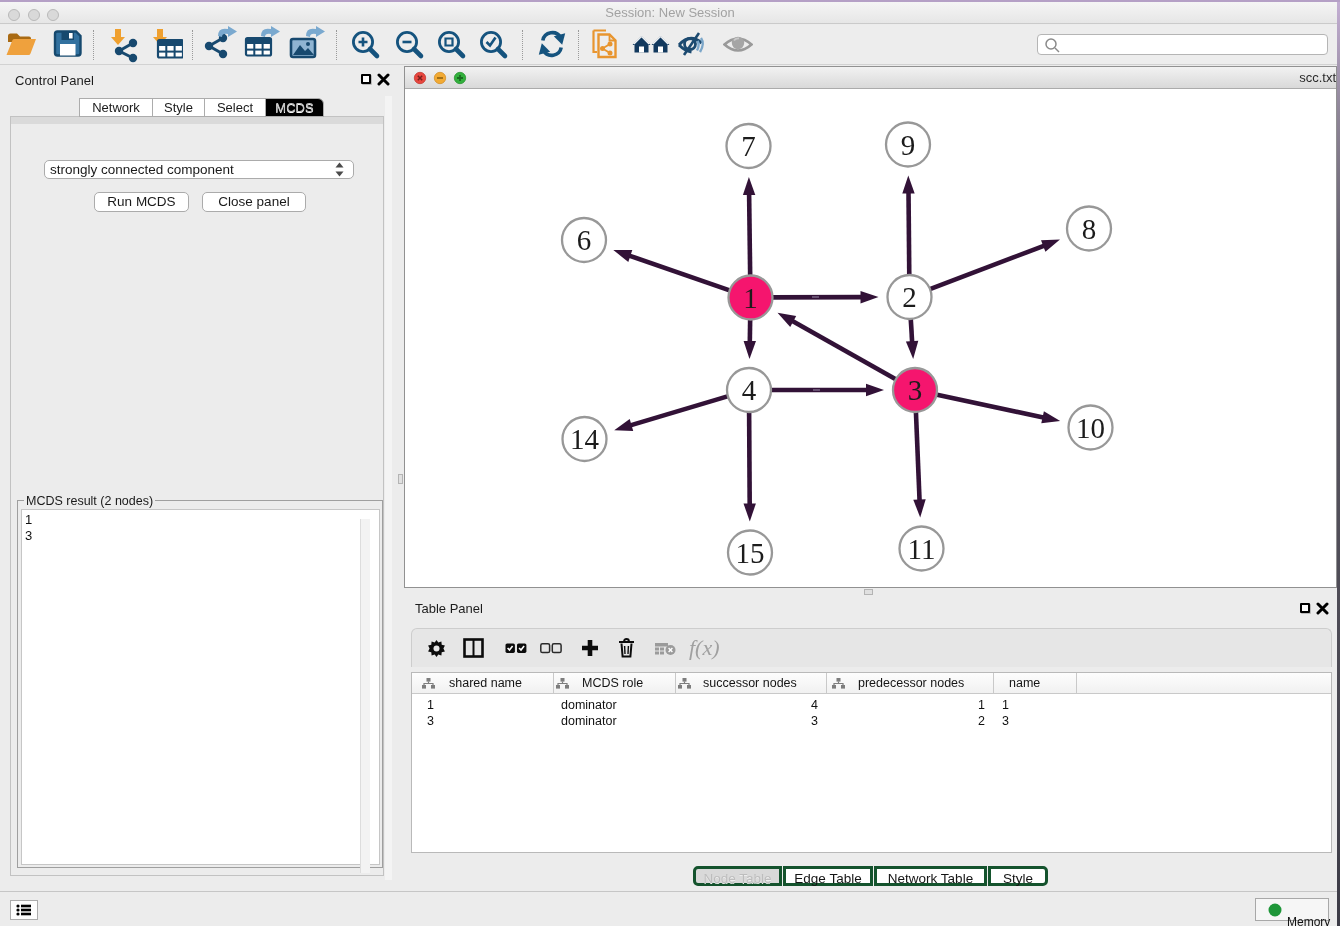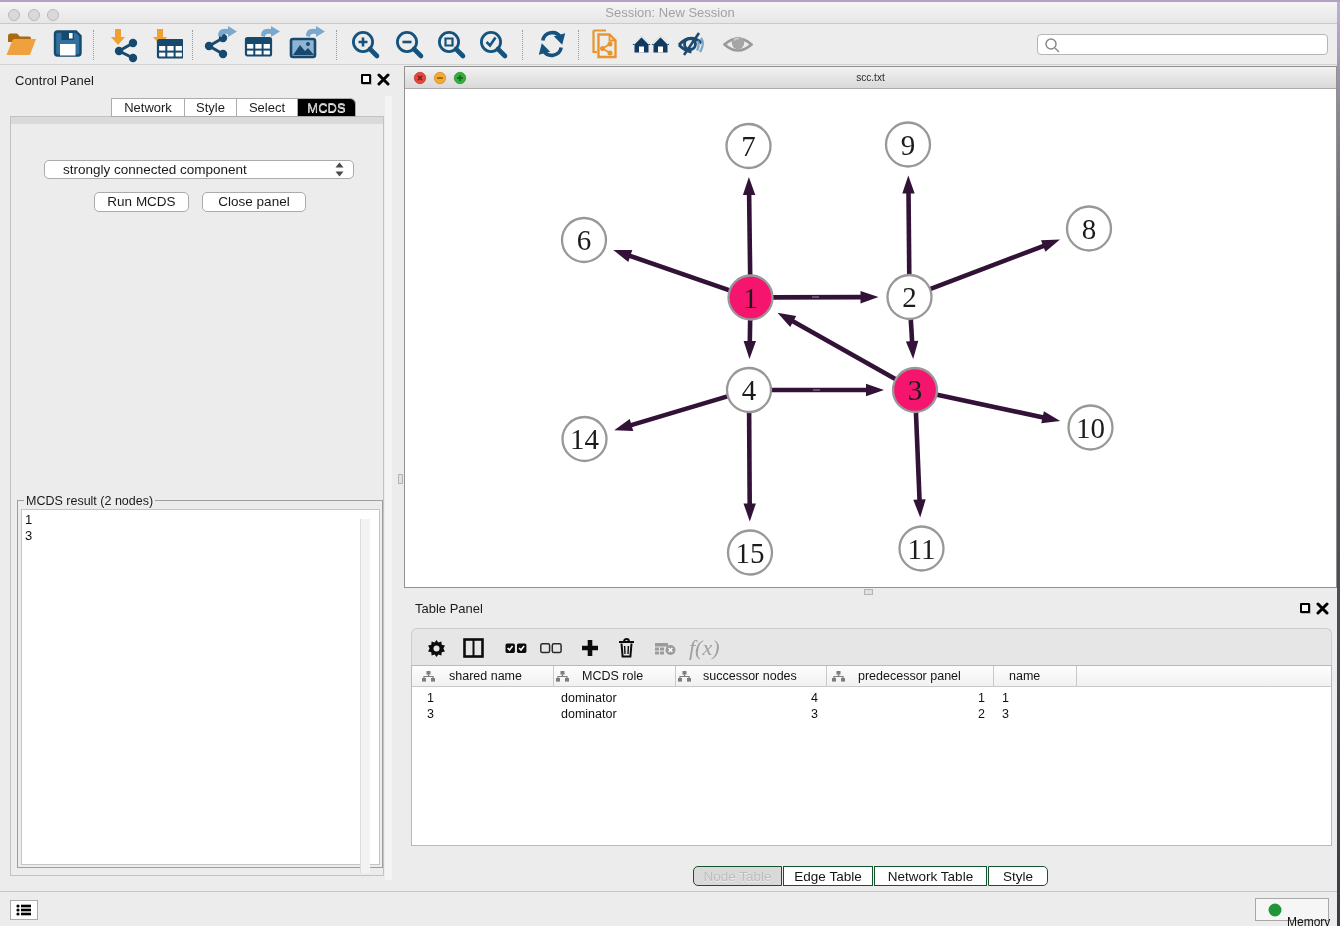--- a/index.html
+++ b/index.html
@@ -11,49 +11,49 @@
 #titlebar .light { position:absolute; top:7px; width:12px; height:12px; border-radius:50%; background:#d9d9d9; border:1px solid #b9b9b9; }
 #titletext { width:100%; text-align:center; color:#a2a2a2; font-size:13px; line-height:21px; }
 #toolbar { left:0; top:25px; width:1337px; height:40px; background:#ededed; border-bottom:1px solid #d2d2d2; }
 .tsep { position:absolute; top:5px; height:30px; width:0; border-left:1px dotted #9a9a9a; }
 .ticon { position:absolute; top:0; }
 #searchbox { left:1037px; top:9px; width:291px; height:21px; background:#fff; border:1px solid #b5b5b5; border-radius:4px; }
 
 #cpanel { left:0; top:66px; width:392px; height:814px; background:#ececec; }
 #cptitle { left:15px; top:7px; font-size:13px; color:#1d1d1d; }
 .sqicon { width:10px; height:10px; border:2px solid #000; border-radius:1px; background:#fff; box-shadow:1px 1px 0 #bbb; }
-#cptabs { left:0; top:32px; width:392px; height:36px;margin-left:32px; }
+#cptabs { left:0; top:32px; width:392px; height:36px; }
 .cptab { position:absolute; top:0; height:19px; background:#fff; border:1px solid #acacac; font-size:13px; color:#1b1b1b; text-align:center; line-height:18px; }
 .cptab.sel { background:#000000; color:#c3c3c3; text-shadow:0 1px 0 #fafafa; border-radius:0 6px 0 0; }
 #cpcontent { left:10px; top:50px; width:374px; height:760px; border:1px solid #c2c2c2; background:#ececec; }
 #cpband { left:0px; top:0px; width:372px; height:7px; background:#dadada; }
 #optlabel { left:13px; top:72px; width:374px; text-align:center; font-size:13.5px; color:#111; }
-#optselect { left:44px; top:94px; width:310px; height:19px; background:#fff; border:1px solid #ababab; border-radius:5px; font-size:13.5px; color:#1a1a1a; line-height:17px; padding-left:18px; }
+#optselect { left:44px; top:94px; width:310px; height:19px; background:#fff; border:1px solid #ababab; border-radius:5px; font-size:13.5px; color:#1a1a1a; line-height:17px; padding-left:5px; }
 .btn { position:absolute; height:20px; background:#fff; border:1px solid #ababab; border-radius:5px; font-size:13.5px; color:#1a1a1a; text-align:center; line-height:18px; }
 #fieldset { left:17px; top:434px; width:366px; height:368px; border:1px solid #9f9f9f; }
 #fslegend { position:absolute; left:6px; top:-7px; background:#ececec; padding:0 2px; font-size:12.5px; color:#1a1a1a; }
 #fsinner { position:absolute; left:3px; top:8px; width:359px; height:356px; background:#fff; border:1px solid #c6c6c6; font-size:13px; color:#111; padding:2px 0 0 3px; line-height:16px; }
 #fsscroll { position:absolute; right:9px; top:9px; width:10px; height:354px; background:#f3f3f3; border-left:1px solid #ddd; }
 #lpscroll { left:385px; top:30px; width:7px; height:784px; background:#f4f4f4; z-index:0; }
 #vsplitgrip { left:398px; top:474px; width:5px; height:10px; background:#e0e0e0; border:1px solid #b4b4b4; z-index:5; }
 
 #netwin { left:404px; top:66px; width:933px; height:522px; border:1px solid #919191; background:#fff; }
 #nettitle { left:0; top:0; width:931px; height:22px; background:linear-gradient(#f2f2f2,#d9d9d9); border-bottom:1px solid #ababab; }
-#nettext { width:100%; text-align:center; font-size:10px; color:#2a2a2a; line-height:21px; }
+#nettext { width:100%; text-align:right; font-size:13px; color:#2a2a2a; line-height:21px; }
 
 #tpanel { left:404px; top:597px; width:933px; height:283px; background:#ececec; }
 #tptitle { left:11px; top:4px; font-size:13px; color:#1d1d1d; }
 #tptoolbar { left:7px; top:31px; width:921px; height:39px; background:#e6e6e6; border:1px solid #cdcdcd; border-bottom:none; border-radius:6px 6px 0 0; }
-#ttable { left:7px; top:68px; width:921px; height:181px; background:#fff; border:1px solid #b9b9b9; }
+#ttable { left:7px; top:75px; width:921px; height:181px; background:#fff; border:1px solid #b9b9b9; }
 #thead { left:0; top:0; width:919px; height:21px; background:linear-gradient(#fdfdfd,#f1f1f1); border-bottom:1px solid #c9c9c9; }
 .hsep { position:absolute; top:0; height:21px; width:0; border-left:1px solid #c9c9c9; }
 .hlabel { position:absolute; top:0; font-size:12.5px; color:#151515; line-height:20px; }
 .cell { position:absolute; font-size:12.5px; color:#111; line-height:19px; }
 #ttabs { left:0; top:269px; width:933px; height:20px; }
-.ttab { position:absolute; top:0; height:20px; background:#fff; border:1px solid #14532d; font-size:13.5px; color:#151515; text-align:center; line-height:19px; }
+.ttab { position:absolute; top:0; height:20px; background:#fff; border:3px solid #14532d; font-size:13.5px; color:#151515; text-align:center; line-height:19px; }
 .ttab.sel { background:#d9d9d9; color:#bdbdbd; text-shadow:0 1px 0 #eee; border-radius:5px 0 0 5px; }
 
 #statusbar { left:0; top:891px; width:1340px; height:35px; background:#ececec; border-top:1px solid #c6c6c6; }
 #listbtn { left:10px; top:8px; width:28px; height:20px; background:#fdfdfd; border:1px solid #ababab; }
 #membtn { left:1255px; top:6px; width:74px; height:23px; background:#f6f6f6; border:1px solid #a8a8a8; font-size:12px; color:#111; }
 </style></head>
 <body>
 <div class="abs" id="topedge"></div>
 <div class="abs" id="rightedge"></div>
 <div class="abs" id="titlebar">
@@ -389,21 +389,21 @@
         </svg>
       <div class="hlabel" style="left:291px;">successor nodes</div>
       <svg class="abs treeicon" style="left:420px;top:5px" width="13" height="11" viewBox="0 0 13 11">
           <g fill="#7d7d7d">
             <rect x="4.5" y="0" width="4" height="3.6"></rect>
             <rect x="0" y="7" width="4" height="3.6"></rect>
             <rect x="9" y="7" width="4" height="3.6"></rect>
           </g>
           <path d="M6.5 3.5 V5.5 M2 7 V5.5 H11 V7" fill="none" stroke="#7d7d7d" stroke-width="1.2"></path>
         </svg>
-      <div class="hlabel" style="left:446px;">predecessor panel</div>
+      <div class="hlabel" style="left:446px;">predecessor nodes</div>
       <div class="hlabel" style="left:597px;">name</div>
     </div>
     <div class="cell" style="left:15px; top:23px;">1</div>
     <div class="cell" style="left:149px; top:23px;">dominator</div>
     <div class="cell" style="left:263px; top:23px; width:143px; text-align:right;">4</div>
     <div class="cell" style="left:414px; top:23px; width:159px; text-align:right;">1</div>
     <div class="cell" style="left:590px; top:23px;">1</div>
     <div class="cell" style="left:15px; top:39px;">3</div>
     <div class="cell" style="left:149px; top:39px;">dominator</div>
     <div class="cell" style="left:263px; top:39px; width:143px; text-align:right;">3</div>

